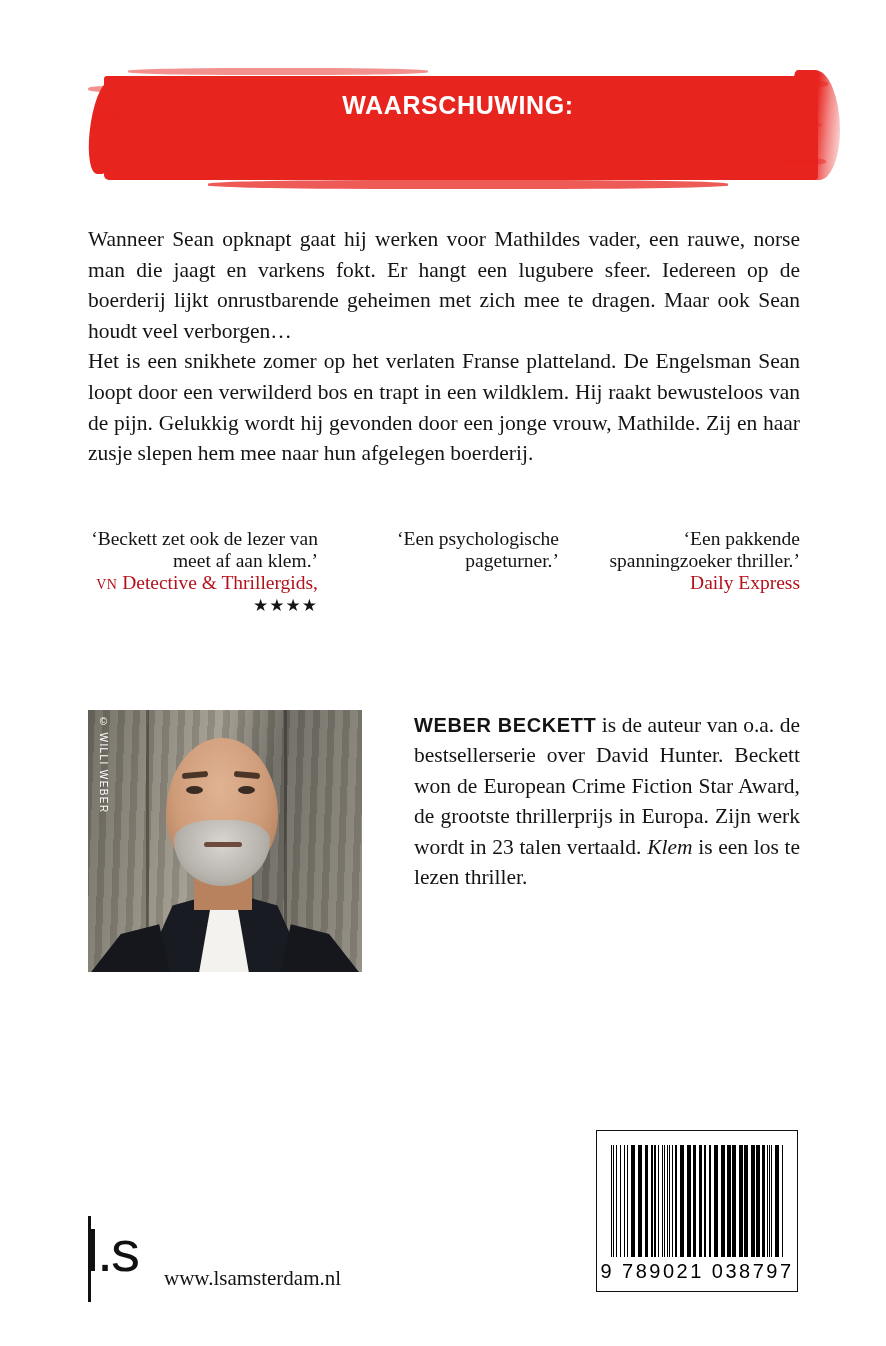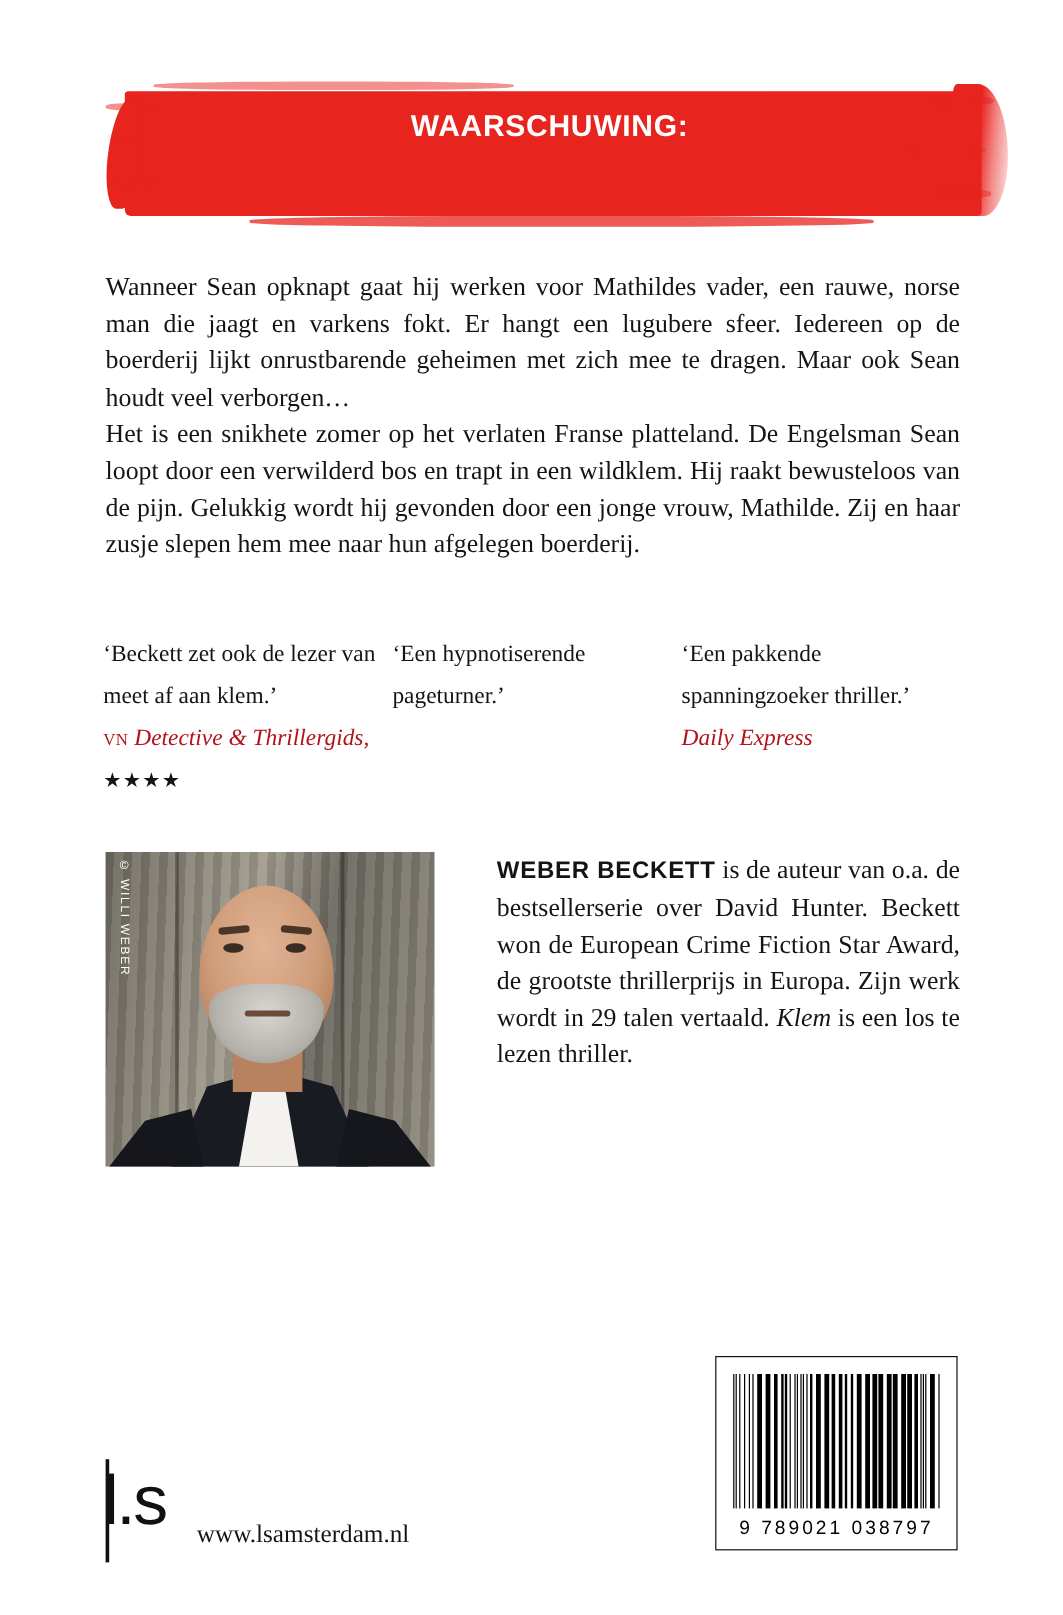--- a/index.html
+++ b/index.html
@@ -103,28 +103,27 @@
   .quotes {
     position: absolute;
     left: 86px;
     top: 528px;
     width: 714px;
     display: flex;
     justify-content: space-between;
   }
   .quote {
     width: 232px;
-    text-align: left;
+    text-align: right;
     font-size: 19.5px;
-    line-height: 35px;
+    line-height: 22px;
     color: #141414;
   }
   .quote .src {
     color: #b3121b;
-    font-style: italic;
   }
   .quote .src-sc {
     color: #b3121b;
     font-variant: small-caps;
     letter-spacing: .4px;
   }
   .stars {
     color: #141414;
     letter-spacing: 1px;
     font-size: 17px;
@@ -325,21 +324,21 @@
     background: #000;
     height: 100%;
   }
   .barcode-num {
     position: absolute;
     left: 0;
     right: 0;
     bottom: 8px;
     text-align: center;
     font-family: "Liberation Sans", sans-serif;
-    font-size: 16px;
+    font-size: 20px;
     letter-spacing: 2.5px;
     color: #000;
   }
 </style>
 </head>
 <body>
 
 <div class="banner-wrap">
   <div class="banner-brush"></div>
   <div class="banner-streak s1"></div>
@@ -365,21 +364,21 @@
   <div class="quote">
     <div>‘Beckett zet ook de lezer van meet af aan klem.’</div>
     <div>
       <span class="src-sc">vn</span>
       <span class="src">Detective &amp; Thrillergids,</span>
       <span class="stars">★★★★</span>
     </div>
   </div>
 
   <div class="quote">
-    <div>‘Een hypnotiserende pageturner.’</div>
+    <div>‘Een psychologische pageturner.’</div>
   </div>
 
   <div class="quote">
     <div>‘Een pakkende spanningzoeker thriller.’</div>
     <div>
       <span class="src">Daily Express</span>
     </div>
   </div>
 
 </div>
@@ -396,21 +395,21 @@
   <div class="brow-l"></div>
   <div class="brow-r"></div>
   <div class="eye-l"></div>
   <div class="eye-r"></div>
   <div class="beard"></div>
   <div class="mouth"></div>
 </div>
 <div class="photo-credit">© WILLI WEBER</div>
 
 <div class="author-text">
-  <span class="author-name">WEBER BECKETT</span><span> is de auteur van o.a. de bestsellerserie over David Hunter. Beckett won de European Crime Fiction Star Award, de grootste thrillerprijs in Europa. Zijn werk wordt in 29 talen vertaald. </span><span class="book-title">Klem</span><span> is een los te lezen thriller.</span>
+  <span class="author-name">WEBER BECKETT</span><span> is de auteur van o.a. de bestsellerserie over David Hunter. Beckett won de European Crime Fiction Star Award, de grootste thrillerprijs in Europa. Zijn werk wordt in 23 talen vertaald. </span><span class="book-title">Klem</span><span> is een los te lezen thriller.</span>
 </div>
 
 <div class="logo-rule"></div>
 <div class="logo">l.s</div>
 <div class="site">www.lsamsterdam.nl</div>
 
 <div class="barcode-box">
   <div class="bars" id="barcode-bars">
       <i style="width: 1px;"></i>
       <i style="width: 1px; background: transparent;"></i>

